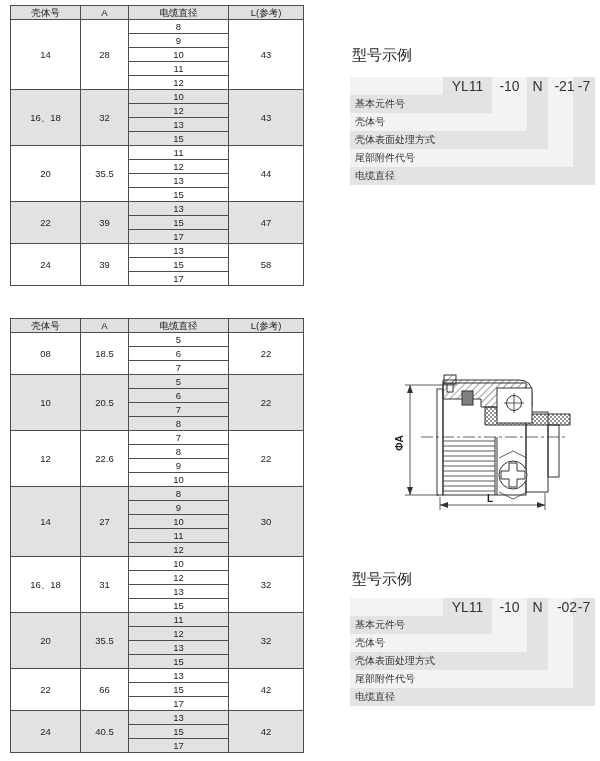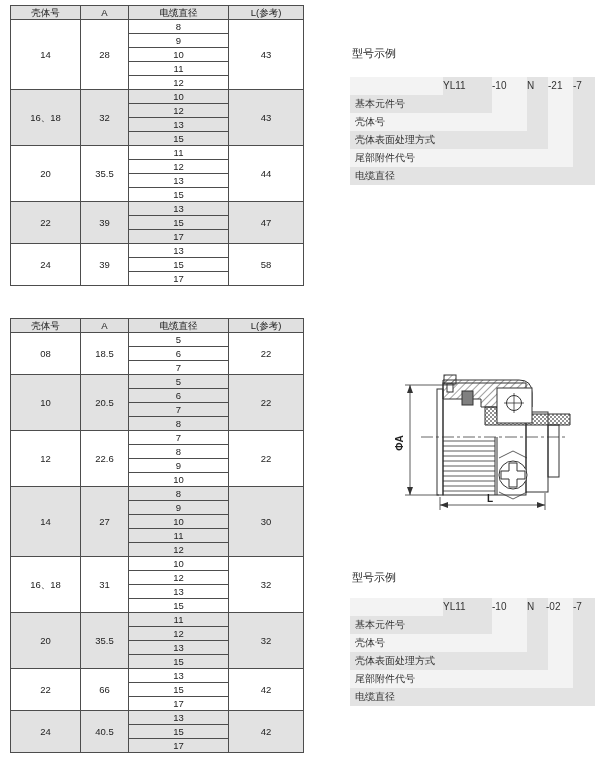--- a/index.html
+++ b/index.html
@@ -16,28 +16,28 @@
   }
   .spec-table th,.spec-table td{
     border:1px solid var(--table-border,#4d4d4d);
     padding:0;height:13px;line-height:13px;font-weight:normal;
     overflow:hidden;white-space:nowrap;
   }
   .spec-table th{background:var(--table-header-bg,#e0e0e0);}
   .spec-table tr.shaded td{background:var(--table-shaded,#e2e2e2);}
   .section-title{position:absolute;left:12px;top:294px;font-size:11px;color:#111;}
   
-  .model-title{position:absolute;font-size:11px;color:#222;}
+  .model-title{position:absolute;font-size:15px;color:#222;}
   .stair{position:absolute;width:245px;height:108px;}
   .sr{position:absolute;top:0;left:0;}
   .sr-gray{background:var(--stair-gray,#e3e3e3);}
   .sr-light{background:var(--stair-light,#f3f3f3);}
   .code-part{
-    position:absolute;top:0;height:18px;line-height:18px;text-align:left;
-    font-size:10px;color:#333;
+    position:absolute;top:0;height:18px;line-height:18px;text-align:center;
+    font-size:14px;color:#333;
   }
   .stair-label{
     position:absolute;left:5px;height:18px;line-height:18px;
     font-size:10px;color:#333;white-space:nowrap;
   }
   svg{position:absolute;}
 </style>
 </head>
 <body>
 

